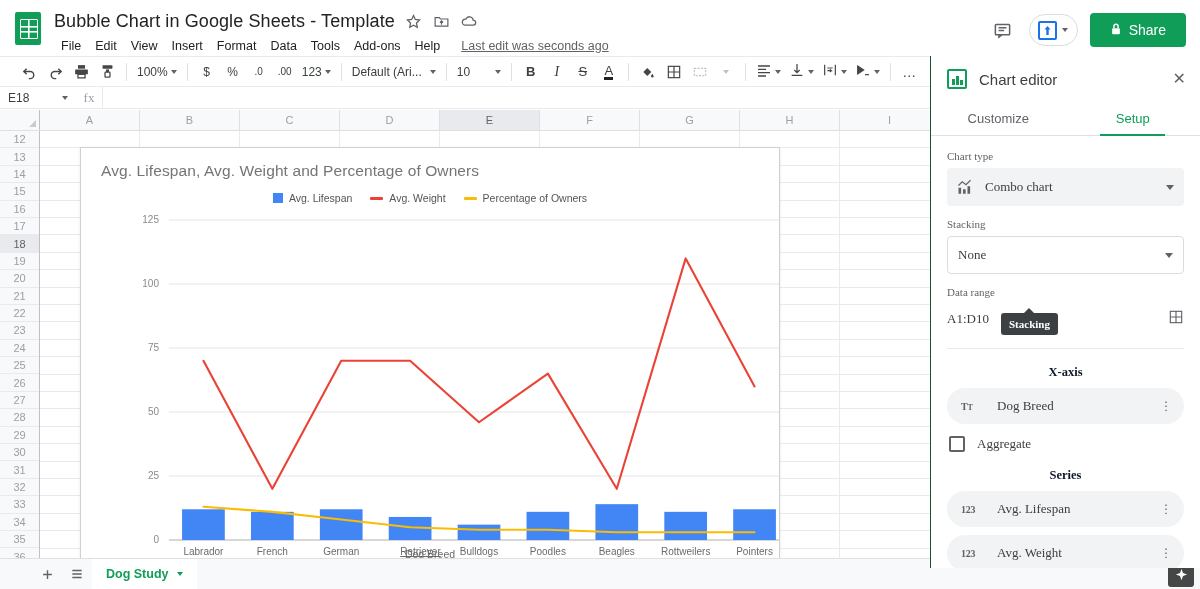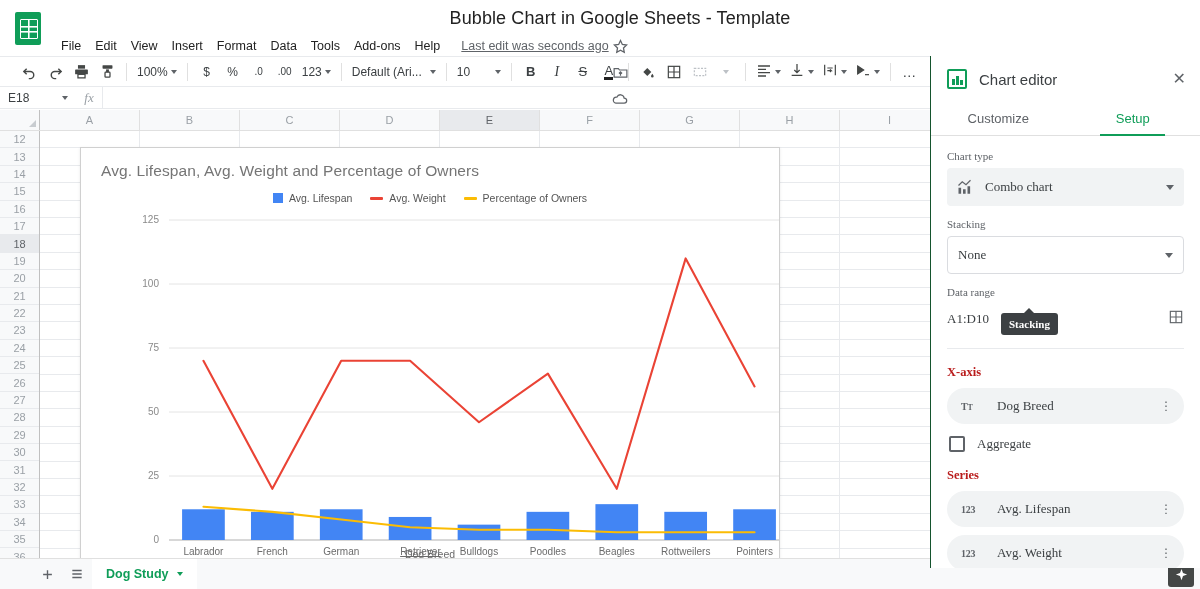--- a/index.html
+++ b/index.html
@@ -18,21 +18,21 @@
   .sheets-icon { width:26px; height:33px; background:#0f9d58; border-radius:2px; position:relative; }
   .sheets-icon::after {
     content:""; position:absolute; left:5px; top:7px; width:16px; height:18px;
     border:1.6px solid #fff; border-radius:1px;
     background:
       linear-gradient(#fff,#fff) 0 5.5px/100% 1.6px no-repeat,
       linear-gradient(#fff,#fff) 0 11px/100% 1.6px no-repeat,
       linear-gradient(#fff,#fff) 7.2px 0/1.6px 100% no-repeat;
   }
   .title-block { margin-left:10px; flex:1 1 auto; }
-  .title-row { display:flex; align-items:center; gap:9px; height:26px;flex-direction:column; }
+  .title-row { display:flex; align-items:center; gap:9px; height:26px; }
   .doc-title { font-size:18px; color:#222; letter-spacing:.1px; white-space:nowrap; }
   .title-icon { width:19px; height:19px; color:#5f6368; display:flex; align-items:center; justify-content:center; cursor:pointer; }
   .title-icon svg { display:block; }
   .menu-row { display:flex; align-items:center; gap:0; margin-top:2px; height:20px; }
   .menu-item { font-size:12.5px; color:#222; padding:2px 7px; border-radius:3px; cursor:pointer; white-space:nowrap; }
   .last-edit { font-size:12.5px; color:#5f6368; margin-left:14px; text-decoration:underline; cursor:pointer; white-space:nowrap; }
   .top-right { display:flex; align-items:center; gap:12px; padding-top:5px; }
   .comment-btn { width:28px; height:28px; display:flex; align-items:center; justify-content:center; color:#5f6368; cursor:pointer; }
   .present-btn {
     display:flex; align-items:center; gap:5px; height:32px; padding:0 9px 0 8px;
@@ -54,21 +54,21 @@
   .tb-text { font-size:12px; color:#3c4043; }
   .tb-combo { display:flex; align-items:center; gap:3px; padding:0 4px; height:24px; border-radius:3px; cursor:pointer; }
   .caret { width:0;height:0;border-left:3.5px solid transparent;border-right:3.5px solid transparent;border-top:4px solid #5f6368; }
   .sep { width:1px; height:18px; background:#e0e0e0; margin:0 6px; }
   .tb-spacer { flex:1 1 auto; }
 
   
   .formula-bar { height:23px; display:flex; align-items:stretch; border-top:1px solid #e8eaed; border-bottom:1px solid #e8eaed; }
   .namebox { width:76px; display:flex; align-items:center; padding-left:8px; font-size:12px; color:#3c4043; }
   .namebox .caret { margin-left:auto; margin-right:8px; }
-  .fx { width:26px; display:flex; align-items:center; justify-content:center; font-style:italic; color:#9aa0a6; font-size:13px; font-family:"Liberation Serif", serif; }
+  .fx { width:26px; display:flex; align-items:center; justify-content:center; color:#9aa0a6; font-size:13px; font-family:"Liberation Serif", serif; }
   .formula-input { flex:1 1 auto; border-left:1px solid #e8eaed; padding-left:6px; display:flex; align-items:center; font-size:12px; color:#222; }
 
   
   .grid-area { position:absolute; left:0; top:110px; right:0; bottom:31px; overflow:hidden; background:#fff; }
   .col-header { display:flex; height:21px; background:#f8f9fa; border-bottom:1px solid #e0e0e0; }
   .corner { width:40px; flex:0 0 40px; background:#f8f9fa; border-right:1px solid #c0c0c0; position:relative; }
   .corner::after { content:""; position:absolute; right:3px; bottom:3px; width:0;height:0;border-left:7px solid transparent;border-bottom:7px solid #c8ccd0; }
   .colcell { flex:0 0 100px; border-right:1px solid #e0e0e0; display:flex; align-items:center; justify-content:center; font-size:11px; color:#9aa0a6; }
   .colcell.sel { background:#e8eaed; color:#5f6368; }
   .grid-body { display:flex; height:calc(100% - 21px); position:relative; }
@@ -133,21 +133,21 @@
   }
   .panel-title { font-size:15px; color:#3c4043; flex:1 1 auto; }
   .panel-close { color:#5f6368; cursor:pointer; font-size:16px; line-height:1; }
   .panel-tabs { display:flex; border-bottom:1px solid #e0e0e0; }
   .ptab { flex:1 1 50%; text-align:center; font-size:13px; color:#5f6368; padding:9px 0 9px; cursor:pointer; position:relative; }
   .ptab.active { color:#0f9d58; }
   .ptab.active::after { content:""; position:absolute; left:26%; right:26%; bottom:-1px; height:2.5px; background:#0f9d58; }
   .panel-body { padding:12px 16px 0 16px; position:relative;font-family:Liberation Serif, serif; }
   .flabel { font-size:11px; color:#5f6368; margin:12px 0 6px; }
   .flabel.first { margin-top:2px; }
-  .sec-label { font-size:12.5px; color:#b91c1c; font-weight:bold; margin:16px 0 8px; }
+  .sec-label { font-size:12.5px; color:#0f172a; font-weight:bold; margin:16px 0 8px;text-align:center; }
   .sel-filled {
     height:38px; background:#f1f3f4; border-radius:4px; display:flex; align-items:center;
     padding:4px 10px; gap:10px; font-size:13px; color:#3c4043; cursor:pointer;
   }
   .sel-outlined {
     height:38px; border:1px solid #dadce0; border-radius:4px; display:flex; align-items:center;
     padding:0 10px; gap:10px; font-size:13px; color:#3c4043; cursor:pointer; background:#fff;
   }
   .sel-caret { margin-left:auto; width:0;height:0;border-left:4px solid transparent;border-right:4px solid transparent;border-top:5px solid #5f6368; }
   .combo-ico { width:18px; height:16px; color:#5f6368; }
@@ -205,20 +205,46 @@
         <div class="menu-item">File</div>
         <div class="menu-item">Edit</div>
         <div class="menu-item">View</div>
         <div class="menu-item">Insert</div>
         <div class="menu-item">Format</div>
         <div class="menu-item">Data</div>
         <div class="menu-item">Tools</div>
         <div class="menu-item">Add-ons</div>
         <div class="menu-item">Help</div>
         <div class="last-edit">Last edit was seconds ago</div>
+      </div>
+    </div>
+    <div class="top-right">
+      <div class="comment-btn">
+        <svg width="19" height="19" viewBox="0 0 24 24" fill="none" stroke="#5f6368" stroke-width="1.9">
+            <rect x="3" y="4.5" width="18" height="13" rx="1"></rect>
+            <path d="M7 8.5h10M7 12h7"></path>
+            <path d="M7.5 17.5v3l3.5-3"></path>
+          </svg>
+      </div>
+      <div class="present-btn">
+        <div class="present-sq">
+          <svg width="9" height="11" viewBox="0 0 12 14" fill="#1a73e8">
+              <path d="M6 1l4 4.5H7.6V13H4.4V5.5H2z"></path>
+            </svg>
+        </div>
+        <div class="caret"></div>
+      </div>
+      <div class="share-btn">
+        <span>
+          <svg width="12" height="14" viewBox="0 0 14 16" fill="none" stroke="#fff" stroke-width="1.7">
+              <rect x="2.5" y="7" width="9" height="7" rx="1" fill="#fff" stroke="none"></rect>
+              <path d="M4.6 7V4.8a2.4 2.4 0 014.8 0V7"></path>
+            </svg>
+        </span>
+        <span>Share</span>
       </div>
     </div>
   </div>
 
   <div class="toolbar">
     <div class="tb">
       <svg width="17" height="17" viewBox="0 0 24 24" fill="none" stroke="#444746" stroke-width="2">
           <path d="M8 8L4 12l4 4"></path>
           <path d="M4 12h9a5 5 0 010 10h-2"></path>
         </svg>

